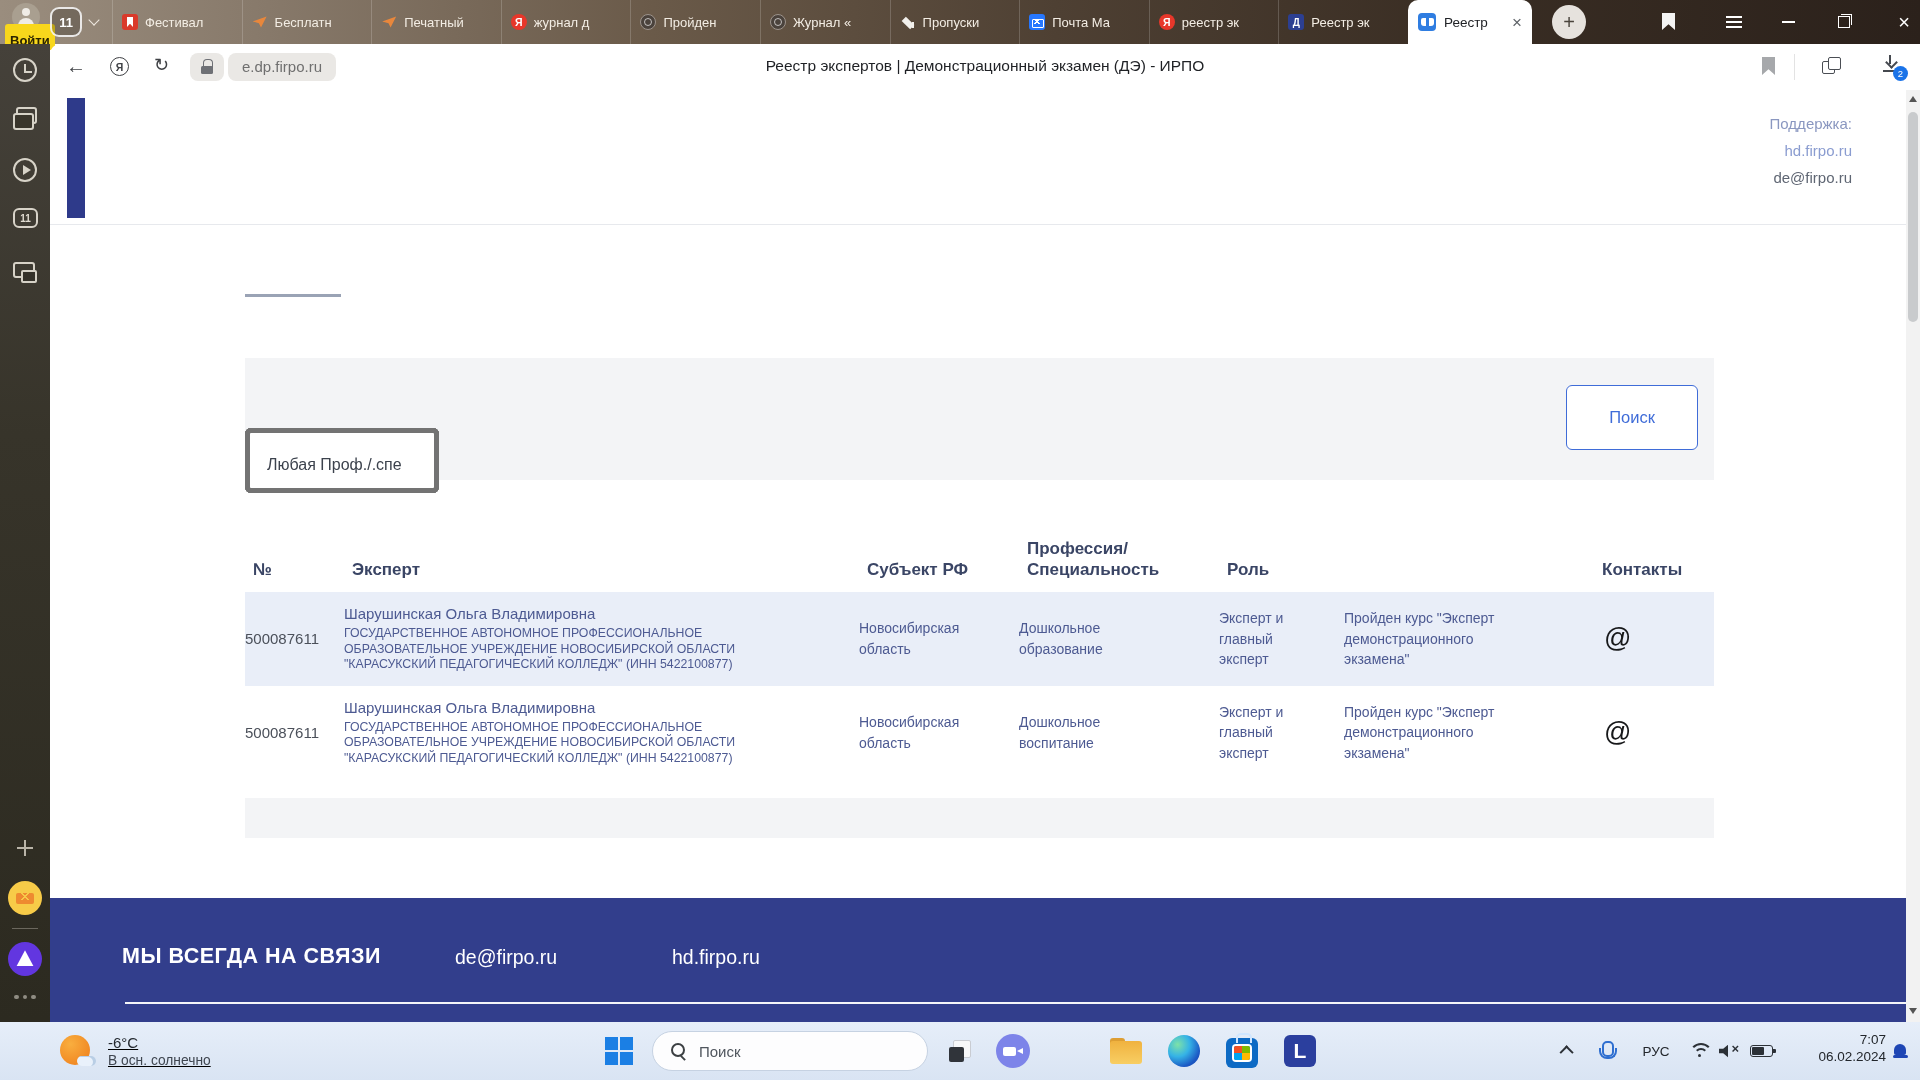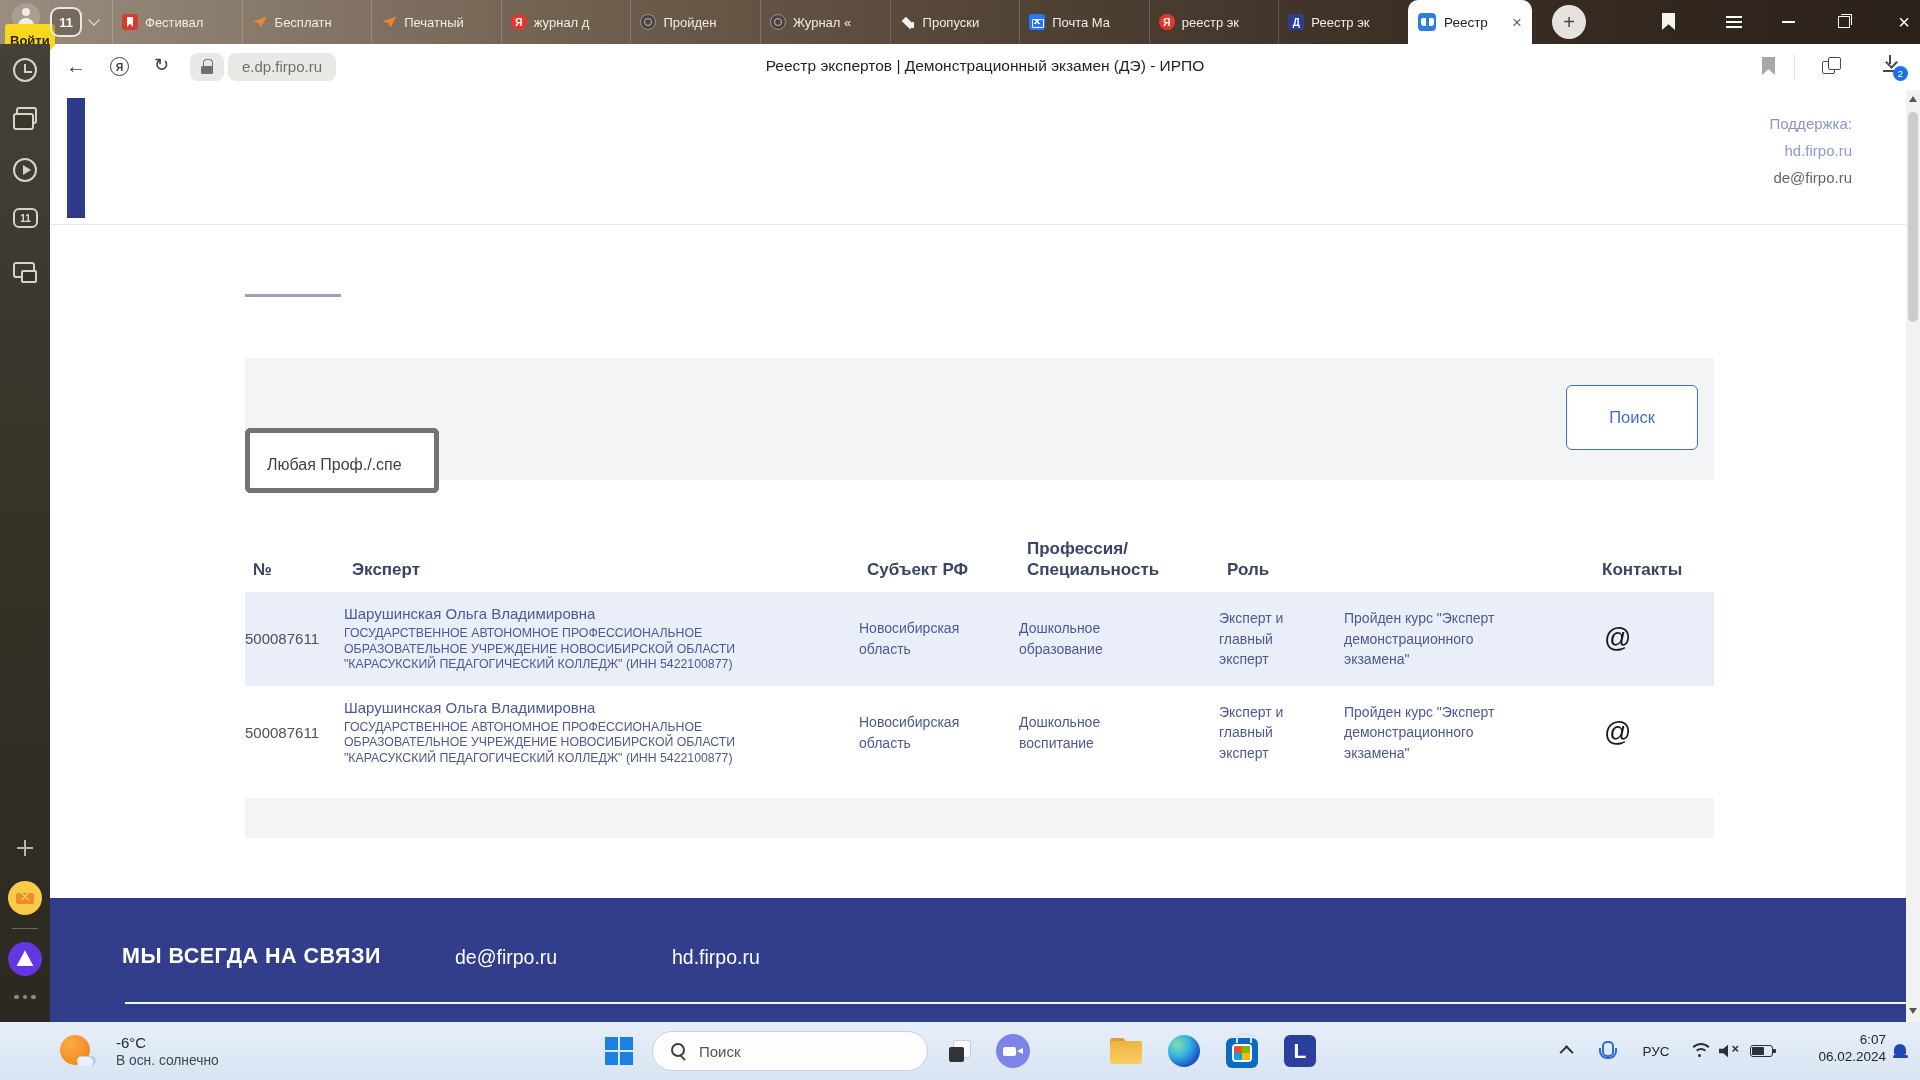--- a/index.html
+++ b/index.html
@@ -173,21 +173,21 @@
   #footer .f-line { position:absolute; left:75px; top:104px; width:1781px; height:1.5px; background:rgba(255,255,255,.95); }
 
   
   #scrollbar { left:1906px; top:90px; width:14px; height:932px; background:#f2f2f2; }
   .sb-up { position:absolute; left:3px; top:6px; width:0; height:0; border-left:4px solid transparent; border-right:4px solid transparent; border-bottom:6px solid #555; }
   .sb-thumb { position:absolute; left:2px; top:22px; width:10px; height:210px; background:#c9cbcd; border-radius:5px; }
   .sb-down { position:absolute; left:3px; bottom:8px; width:0; height:0; border-left:4px solid transparent; border-right:4px solid transparent; border-top:6px solid #555; }
 
   
   #taskbar { left:0; top:1022px; width:1920px; height:58px; background:linear-gradient(180deg,#e6eef9,#d9e4f3); }
-  #weather { left:58px; top:7px; width:250px; height:44px; display:flex; align-items:center; gap:20px; }
+  #weather { left:58px; top:7px; width:250px; height:44px; display:flex; align-items:center; gap:12px;text-decoration:underline; }
   .w-ic { position:relative; width:38px; height:38px; }
   .w-ic::before { content:""; position:absolute; left:2px; top:3px; width:30px; height:30px; border-radius:50%;
     background:radial-gradient(circle at 35% 30%,#f9ae3f,#ee7c19); }
   .w-ic::after { content:""; position:absolute; right:0; bottom:4px; width:19px; height:10px; border-radius:8px; background:#e9f1fb; box-shadow:-3px 1px 0 rgba(173,197,224,.8) inset; }
   .w-temp { font-size:15px; color:#24292f; }
   .w-desc { font-size:13.8px; color:#3f4650; margin-top:2px; }
   #start-btn { left:604px; top:14px; width:30px; height:30px; display:grid; grid-template-columns:13px 13px; grid-gap:2.5px; align-content:center; justify-content:center; }
   #start-btn i { width:13px; height:13px; background:#1b7fe4; }
   #tb-search { left:652px; top:9px; width:276px; height:40px; border-radius:20px; background:#fdfdfe; border:1px solid #c6d2e2;
     display:flex; align-items:center; gap:12px; padding-left:18px; }
@@ -516,21 +516,21 @@
           <i></i>
         </span>
       </div>
     <div class="tray-ic" style="left:1716px;width:26px">
         <span class="i-spk"></span>
       </div>
     <div class="tray-ic" style="left:1746px;width:30px">
         <span class="i-bat"></span>
       </div>
     <div id="tray-clock" class="abs">
-      <div>6:07</div>
+      <div>7:07</div>
       <div>06.02.2024</div>
     </div>
     <div class="tray-ic" style="right:8px;width:24px">
         <span class="i-bell"></span>
       </div>
   </div>
 
 </div>
 
 </body></html>

